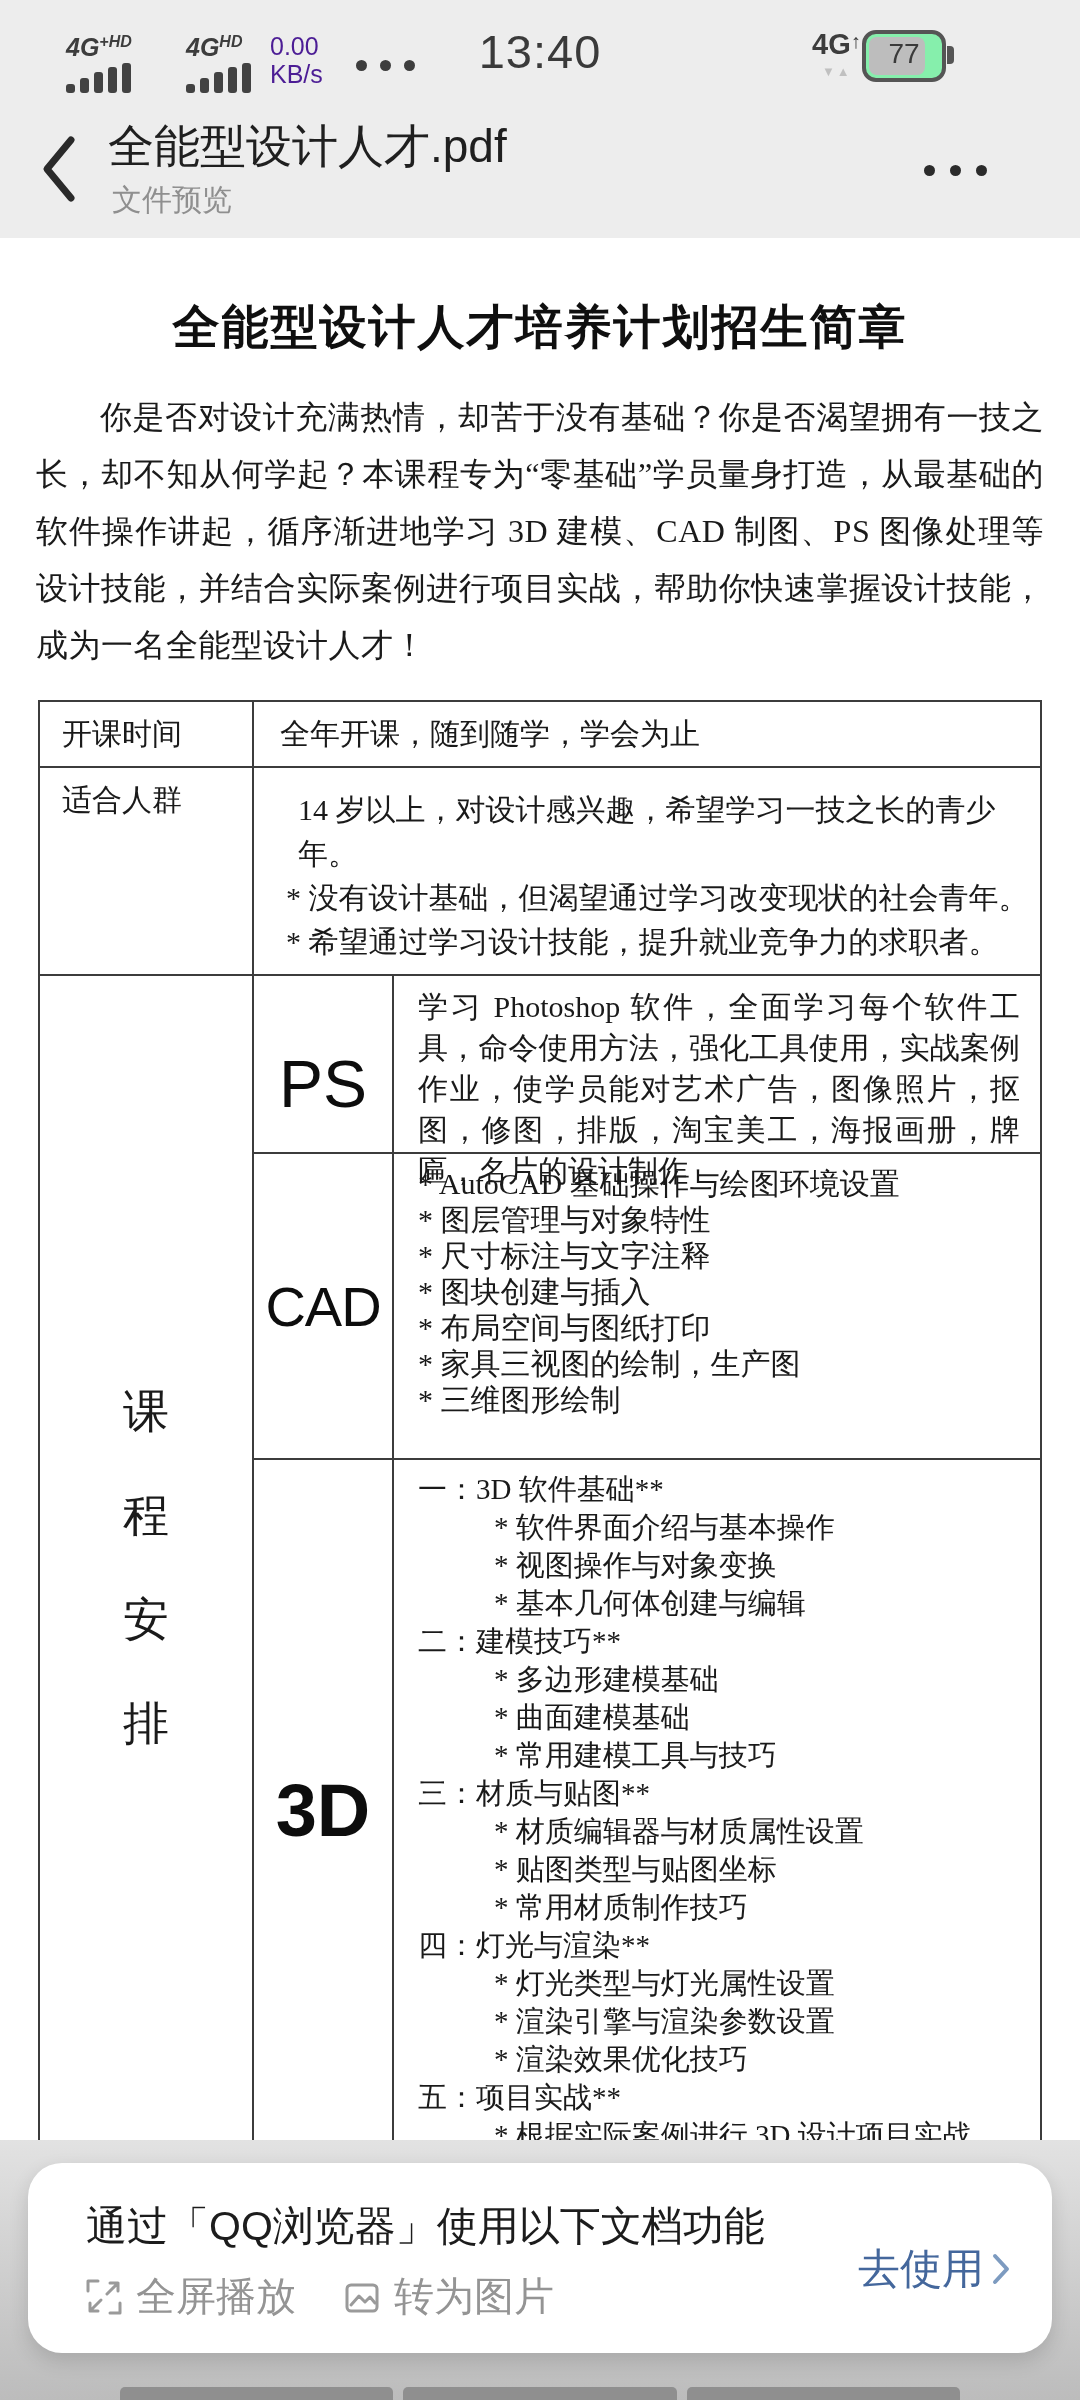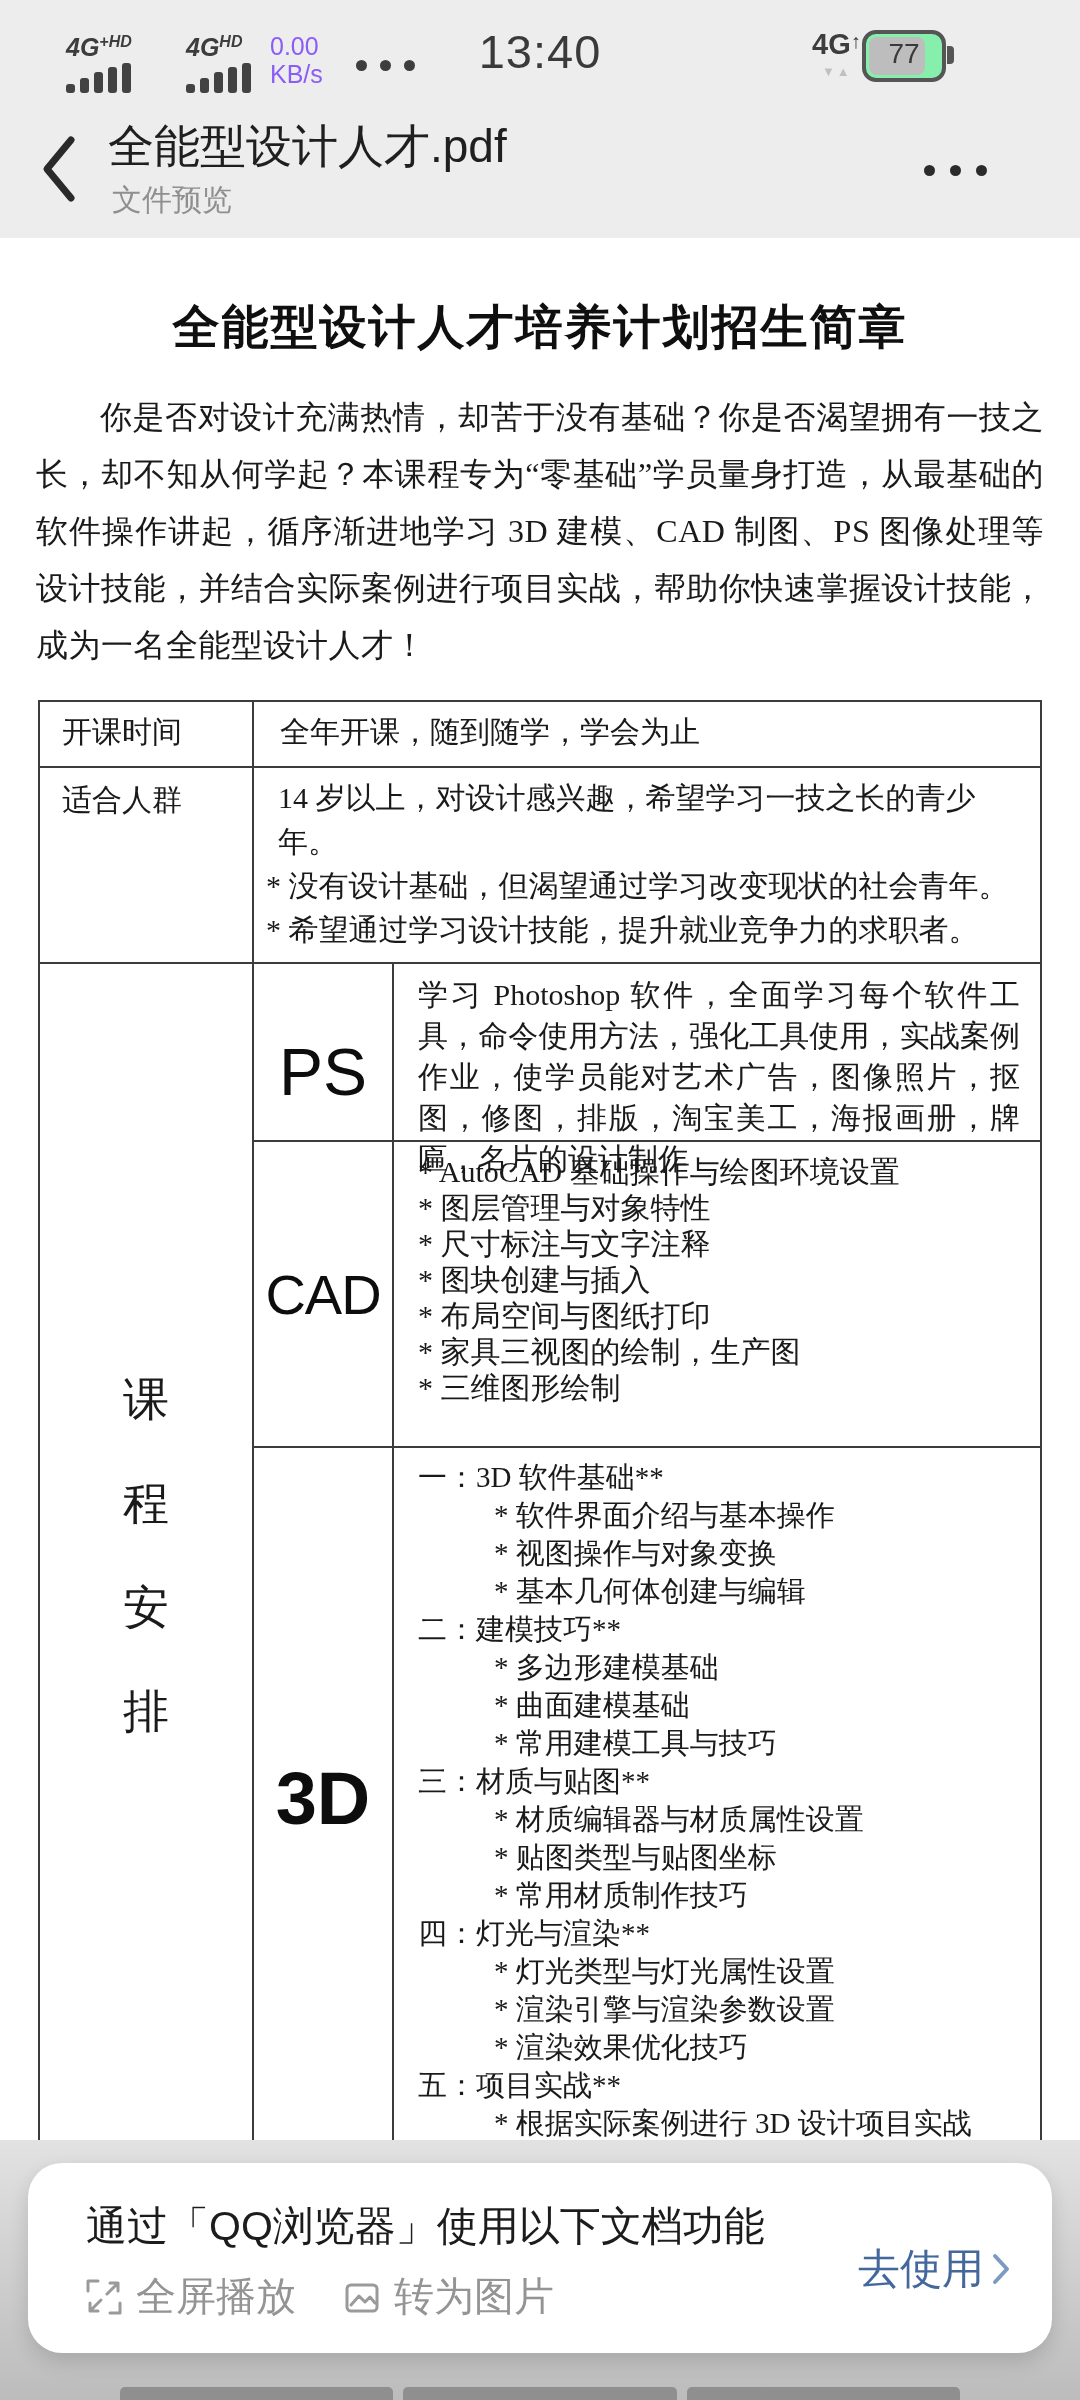--- a/index.html
+++ b/index.html
@@ -8,21 +8,21 @@
 
   
   .status-bar{position:absolute;top:0;left:0;width:1080px;height:100px;background:#ededed;}
   .net-group{position:absolute;top:30px;color:#3d3d3d;font-style:italic;}
   .net-group .lbl{font-size:25px;font-weight:bold;letter-spacing:0px;line-height:24px;}
   .net-group .lbl sup{font-size:16px;font-weight:bold;}
   .sig-bars{display:flex;align-items:flex-end;gap:5px;margin-top:4px;}
   .sig-bars i{display:block;width:9px;background:#424242;border-radius:3px;}
   .net1{left:66px;}
   .net2{left:186px;}
-  .speed{position:absolute;left:270px;top:32px;font-size:25px;line-height:28px;color:#8b5cf6;}
+  .speed{position:absolute;left:270px;top:32px;font-size:25px;line-height:28px;color:#4c1d95;}
   .status-dots{position:absolute;left:356px;top:60px;display:flex;gap:13px;}
   .status-dots i{width:11px;height:11px;border-radius:50%;background:#3d3d3d;}
   .time{position:absolute;left:0;right:0;top:24px;text-align:center;font-size:47px;color:#3a3a3a;letter-spacing:1px;}
   .net-right{position:absolute;left:812px;top:28px;color:#3d3d3d;font-size:29px;font-weight:bold;}
   .net-right .arr{font-size:20px;vertical-align:6px;}
   .updown{position:absolute;left:822px;top:64px;font-size:13px;color:#c0c0c0;letter-spacing:2px;}
   .battery{position:absolute;left:862px;top:30px;width:76px;height:44px;border:4px solid #555;border-radius:14px;background:#86efac;}
   .battery .fill{position:absolute;left:3px;top:3px;bottom:3px;width:74%;background:#bdbdbd;border-radius:8px;}
   .battery .pct{position:absolute;left:0;right:0;top:4px;text-align:center;font-size:28px;color:#3a3a3a;}
   .battery .nub{position:absolute;right:-12px;top:12px;width:7px;height:18px;background:#555;border-radius:0 4px 4px 0;}
@@ -38,25 +38,25 @@
   
   .doc{position:absolute;top:238px;left:0;width:1080px;height:1902px;background:#ffffff;}
   .doc-serif{font-family:"Liberation Serif","DejaVu Serif",serif;}
   .doc-title{margin:58px 0 0;text-align:center;font-size:47px;font-weight:bold;color:#0f0f0f;letter-spacing:2px;}
   .intro{margin:30px 36px 0;font-size:32px;line-height:57px;color:#1a1a1a;text-align:justify;text-indent:64px;letter-spacing:0.5px;}
 
   .course-table{margin:26px 38px 0;border:2px solid #3c3c3c;color:#1a1a1a;}
   .trow{display:grid;grid-template-columns:214px 1fr;border-bottom:2px solid #3c3c3c;}
   .trow:last-child{border-bottom:none;}
   .lab-cell{border-right:2px solid #3c3c3c;font-size:30px;padding-left:22px;}
-  .trow1{height:64px;font-family:Liberation Mono, monospace;}
+  .trow1{height:64px;}
   .trow1 .lab-cell{line-height:64px;}
   .trow1 .val-cell{line-height:64px;padding-left:26px;font-size:30px;}
   .trow2 .lab-cell{padding-top:12px;}
-  .trow2 .val-cell{padding:8px 10px 10px 12px;}
+  .trow2 .val-cell{padding:8px 10px 10px 32px;margin-top:12px;}
   .r2line{font-size:30px;line-height:44px;}
   .r2first{padding-left:12px;}
   .vlab-cell{border-right:2px solid #3c3c3c;display:flex;flex-direction:column;justify-content:center;align-items:center;gap:42px;font-size:46px;}
   .sections{display:flex;flex-direction:column;}
   .section{display:grid;grid-template-columns:140px 1fr;border-bottom:2px solid #3c3c3c;}
   .section:last-child{border-bottom:none;}
   .sec-lab{border-right:2px solid #3c3c3c;display:flex;align-items:center;justify-content:center;color:#0d0d0d;font-family:"Liberation Sans",sans-serif;}
   .sec-ps{height:176px;}
   .sec-cad{height:304px;}
   .sec-3d{height:700px;}

